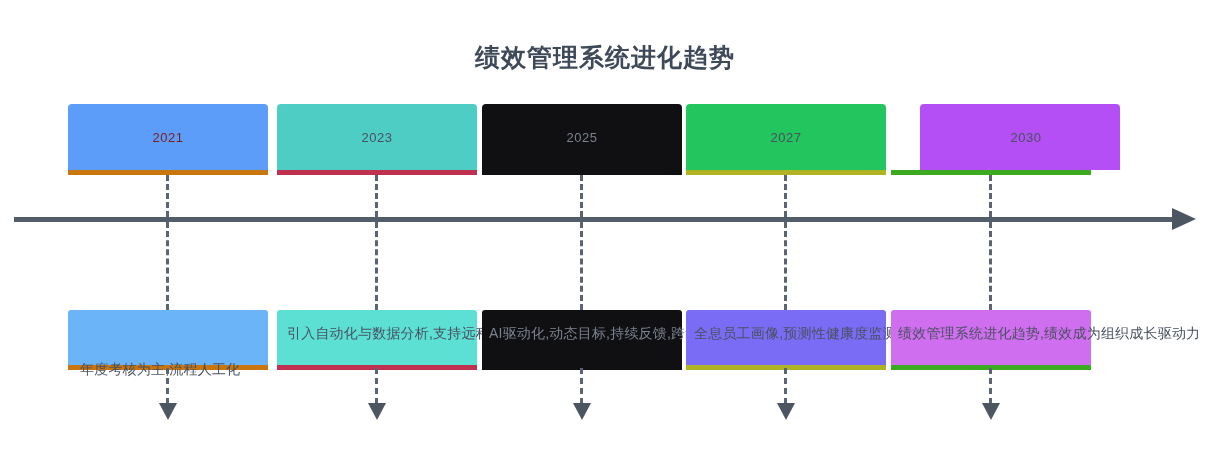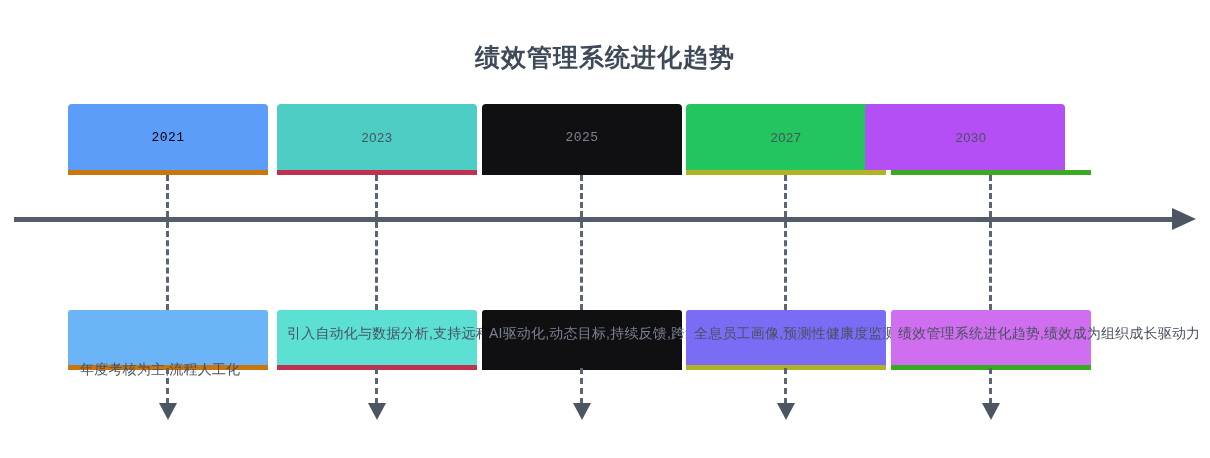--- a/index.html
+++ b/index.html
@@ -132,21 +132,21 @@
 <body>
 
 <div id="chart-root">
 
   <div class="chart-title" style="color: rgb(62, 74, 89);">绩效管理系统进化趋势</div>
 
   <div class="axis-line" style="background: rgb(82, 92, 107);"></div>
   <div class="axis-arrow"></div>
 
   <div class="year-box" style="left: 68px; width: 200px; background: rgb(91, 157, 249);">
-    <span class="year-label" style="color: #000000; font-family: Liberation Mono, monospace;">2021</span>
+    <span class="year-label" style="color: #7f1d1d;">2021</span>
   </div>
   <div class="year-accent" style="left: 68px; width: 200px; background: rgb(200, 118, 13);"></div>
   <div class="dash-top" style="left: 166px; border-left-color: rgb(90, 100, 114);"></div>
   <div class="dash-bottom" style="left: 166px; border-left-color: rgb(90, 100, 114);"></div>
   <div class="desc-box" style="left: 68px; width: 200px; background: rgb(107, 180, 247);"></div>
   <div class="desc-accent" style="left: 68px; width: 200px; background: rgb(200, 118, 13);"></div>
   <div class="desc-text" style="left: 80px; color: rgb(74, 81, 96); margin-top: 36px;">年度考核为主,流程人工化</div>
   <div class="dash-tail" style="left: 166px; border-left-color: rgb(90, 100, 114);"></div>
   <div class="down-arrow" style="left:159px;"></div>
 
@@ -156,21 +156,21 @@
   <div class="year-accent" style="left: 277px; width: 200px; background: rgb(192, 48, 79);"></div>
   <div class="dash-top" style="left: 375px; border-left-color: rgb(90, 100, 114);"></div>
   <div class="dash-bottom" style="left: 375px; border-left-color: rgb(90, 100, 114);"></div>
   <div class="desc-box" style="left: 277px; width: 200px; background: rgb(92, 224, 212);"></div>
   <div class="desc-accent" style="left: 277px; width: 200px; background: rgb(192, 48, 79);"></div>
   <div class="desc-text" style="left: 287px; color: rgb(74, 81, 96);">引入自动化与数据分析,支持远程协作</div>
   <div class="dash-tail" style="left: 375px; border-left-color: rgb(90, 100, 114);"></div>
   <div class="down-arrow" style="left:368px;"></div>
 
   <div class="year-box dark" style="left: 482px; width: 200px; background: rgb(16, 15, 18);">
-    <span class="year-label" style="color: rgb(123, 130, 144); font-family: Liberation Mono, monospace;">2025</span>
+    <span class="year-label" style="color: rgb(123, 130, 144);">2025</span>
   </div>
   <div class="year-accent" style="left: 482px; width: 200px; background: rgb(16, 15, 18);"></div>
   <div class="dash-top" style="left: 580px; border-left-color: rgb(90, 100, 114);"></div>
   <div class="dash-bottom" style="left: 580px; border-left-color: rgb(90, 100, 114);"></div>
   <div class="desc-box" style="left: 482px; width: 200px; background: rgb(16, 15, 18);"></div>
   <div class="desc-accent" style="left: 482px; width: 200px; background: rgb(16, 15, 18);"></div>
   <div class="desc-text" style="left: 489px; color: rgb(123, 130, 144);">AI驱动化,动态目标,持续反馈,跨组织协同</div>
   <div class="dash-tail" style="left: 580px; border-left-color: rgb(90, 100, 114);"></div>
   <div class="down-arrow" style="left:573px;"></div>
 
@@ -179,21 +179,21 @@
   </div>
   <div class="year-accent" style="left: 686px; width: 200px; background: rgb(176, 179, 36);"></div>
   <div class="dash-top" style="left: 784px; border-left-color: rgb(90, 100, 114);"></div>
   <div class="dash-bottom" style="left: 784px; border-left-color: rgb(90, 100, 114);"></div>
   <div class="desc-box" style="left: 686px; width: 200px; background: rgb(122, 108, 245);"></div>
   <div class="desc-accent" style="left: 686px; width: 200px; background: rgb(176, 179, 36);"></div>
   <div class="desc-text" style="left: 694px; color: rgb(74, 81, 96);">全息员工画像,预测性健康度监测,W战略</div>
   <div class="dash-tail" style="left: 784px; border-left-color: rgb(90, 100, 114);"></div>
   <div class="down-arrow" style="left:777px;"></div>
 
-  <div class="year-box" style="left: 865px; width: 200px; background: rgb(180, 78, 245); padding-left: 12px;">
+  <div class="year-box" style="left: 920px; width: 200px; background: rgb(180, 78, 245); padding-left: 12px;">
     <span class="year-label" style="color: rgb(74, 81, 96);">2030</span>
   </div>
   <div class="year-accent" style="left: 891px; width: 200px; background: rgb(60, 170, 32);"></div>
   <div class="dash-top" style="left: 989px; border-left-color: rgb(90, 100, 114);"></div>
   <div class="dash-bottom" style="left: 989px; border-left-color: rgb(90, 100, 114);"></div>
   <div class="desc-box" style="left: 891px; width: 200px; background: rgb(208, 110, 240);"></div>
   <div class="desc-accent" style="left: 891px; width: 200px; background: rgb(60, 170, 32);"></div>
   <div class="desc-text" style="left: 898px; color: rgb(74, 81, 96);">绩效管理系统进化趋势,绩效成为组织成长驱动力</div>
   <div class="dash-tail" style="left: 989px; border-left-color: rgb(90, 100, 114);"></div>
   <div class="down-arrow" style="left:982px;"></div>

